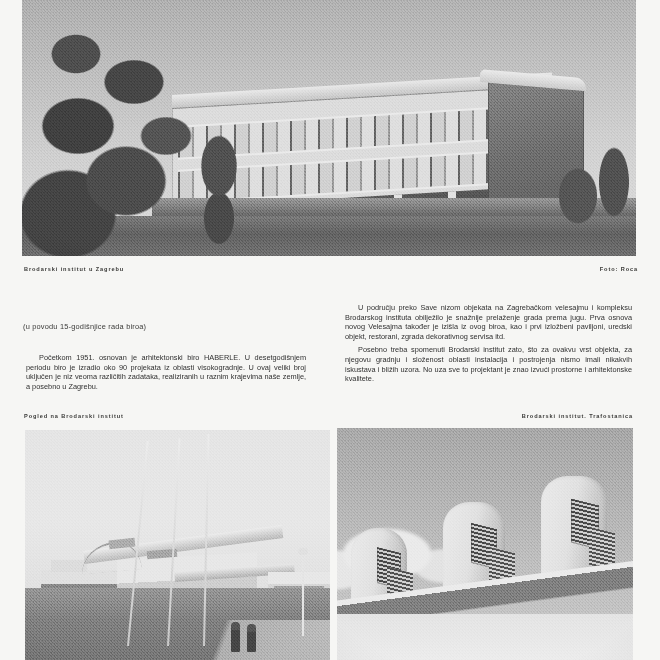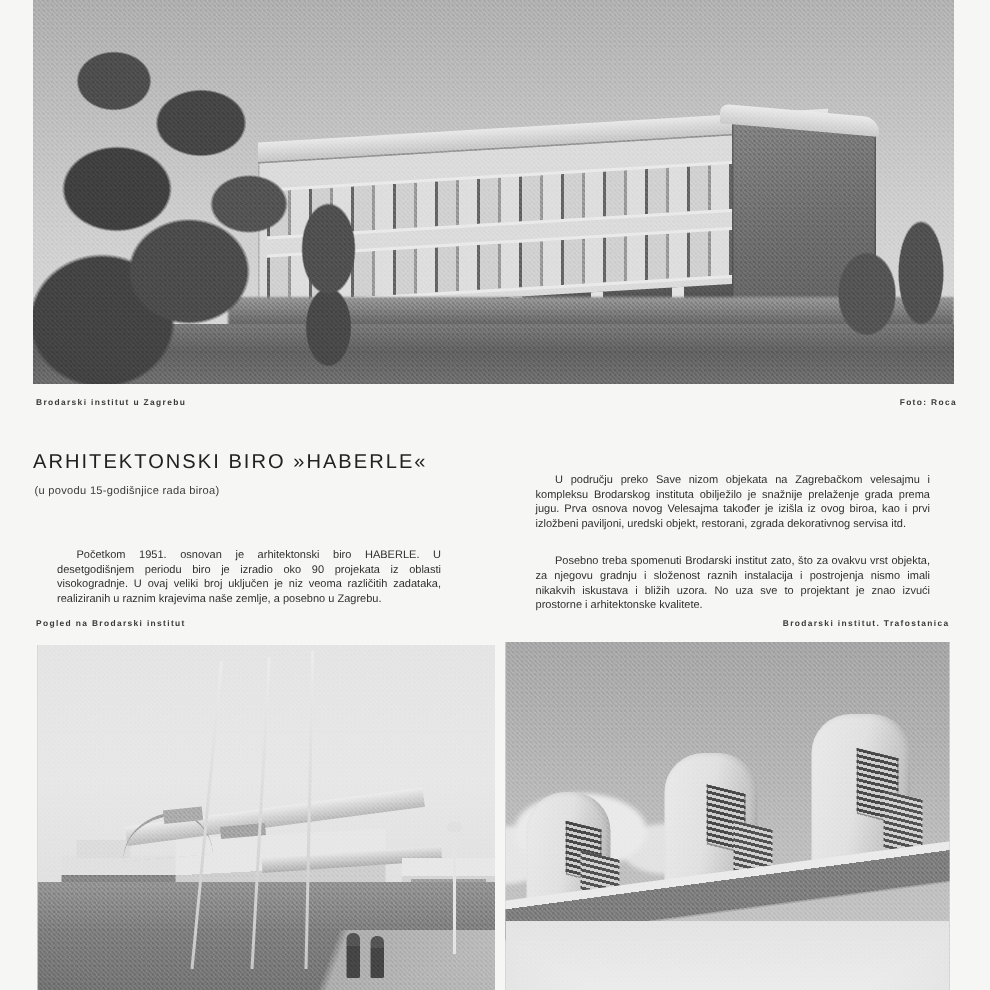--- a/index.html
+++ b/index.html
@@ -298,21 +298,21 @@
 
   .col {
     position: absolute;
     font-size: 7.35px;
     line-height: 9.6px;
     color: #303030;
     text-align: justify;
     text-justify: inter-word;
     hyphens: manual;
   }
-  .col p { margin: 16px; text-indent: 13px; }
+  .col p { margin: 4px; text-indent: 13px; }
   .col p + p { margin-top: 1px; }
   #col-left  { left: 22px;  top: 349px; width: 288px; }
   #col-right { left: 341px; top: 299px; width: 295px; }
 </style>
 </head>
 <body>
 
 <div class="page">
 
   <div class="photo" id="photo-top">
@@ -333,30 +333,29 @@
     <div class="tree-mid"></div>
     <div class="tree-r"></div>
     <div class="tree-r2"></div>
     <div class="grain"></div>
     <div class="vign"></div>
   </div>
 
   <div class="caption" id="caption-top-left">Brodarski institut u Zagrebu</div>
   <div class="caption" id="caption-top-right">Foto: Roca</div>
 
-  <div class="headline">ARHITEKTONSKI BIRO »HABERLE«</div>
   <div class="subhead">(u povodu 15-godišnjice rada biroa)</div>
 
   <div class="col" id="col-left">
     <p>Početkom 1951. osnovan je arhitektonski biro HABERLE. U desetgodišnjem periodu biro je izradio oko 90 projekata iz oblasti visokogradnje. U ovaj veliki broj uključen je niz veoma različitih zadataka, realiziranih u raznim krajevima naše zemlje, a posebno u Zagrebu.</p>
   </div>
 
   <div class="col" id="col-right">
     <p>U području preko Save nizom objekata na Zagrebačkom velesajmu i kompleksu Brodarskog instituta obilježilo je snažnije prelaženje grada prema jugu. Prva osnova novog Velesajma također je izišla iz ovog biroa, kao i prvi izložbeni paviljoni, uredski objekt, restorani, zgrada dekorativnog servisa itd.</p>
-    <p>Posebno treba spomenuti Brodarski institut zato, što za ovakvu vrst objekta, za njegovu gradnju i složenost raznih instalacija i postrojenja nismo imali nikakvih iskustava i bližih uzora. No uza sve to projektant je znao izvući prostorne i arhitektonske kvalitete.</p>
+    <p>Posebno treba spomenuti Brodarski institut zato, što za ovakvu vrst objekta, za njegovu gradnju i složenost oblasti instalacija i postrojenja nismo imali nikakvih iskustava i bližih uzora. No uza sve to projektant je znao izvući prostorne i arhitektonske kvalitete.</p>
   </div>
 
   <div class="caption" id="caption-bl">Pogled na Brodarski institut</div>
   <div class="caption" id="caption-br">Brodarski institut. Trafostanica</div>
 
   <div class="photo" id="photo-bl">
     <div class="sky"></div>
     <div class="pav-left"></div>
     <div class="pav-left-r"></div>
     <div class="pav-main"></div>

